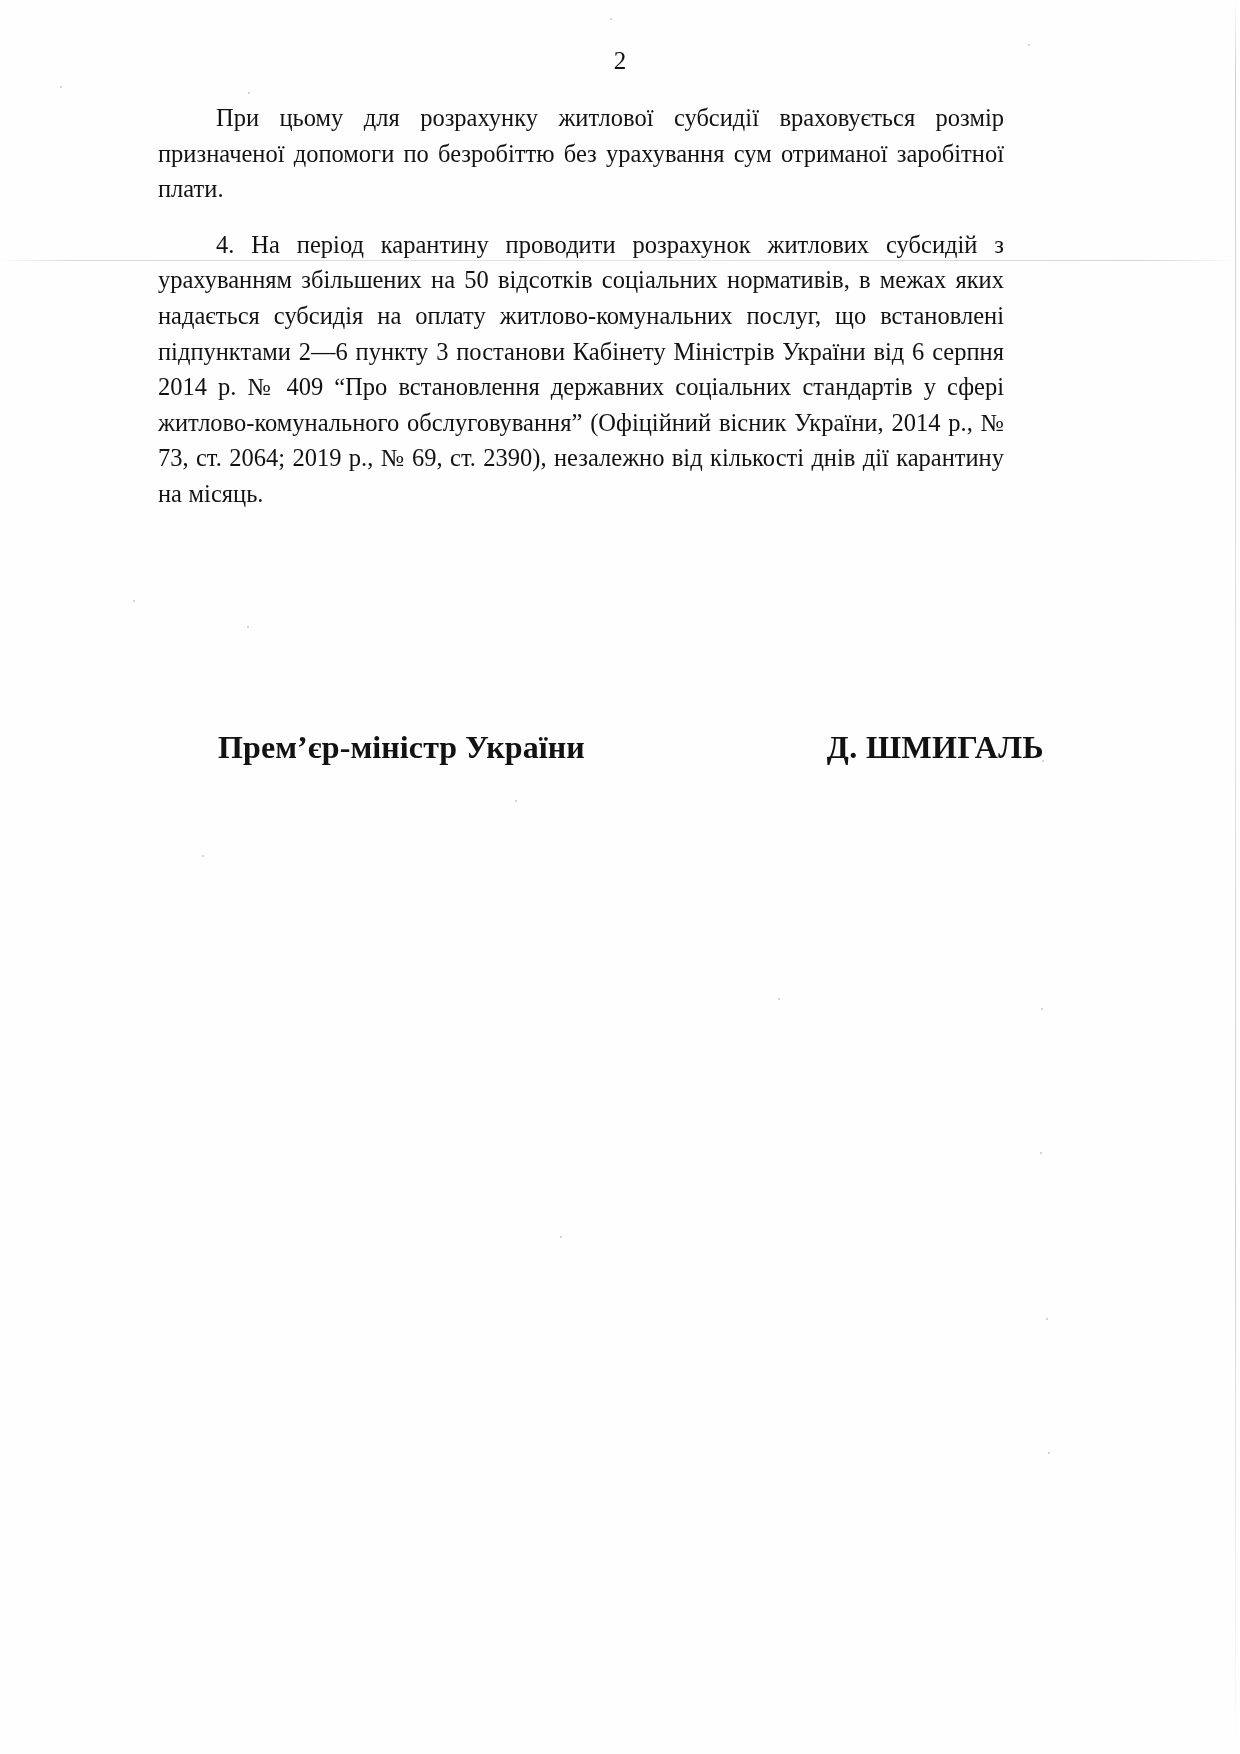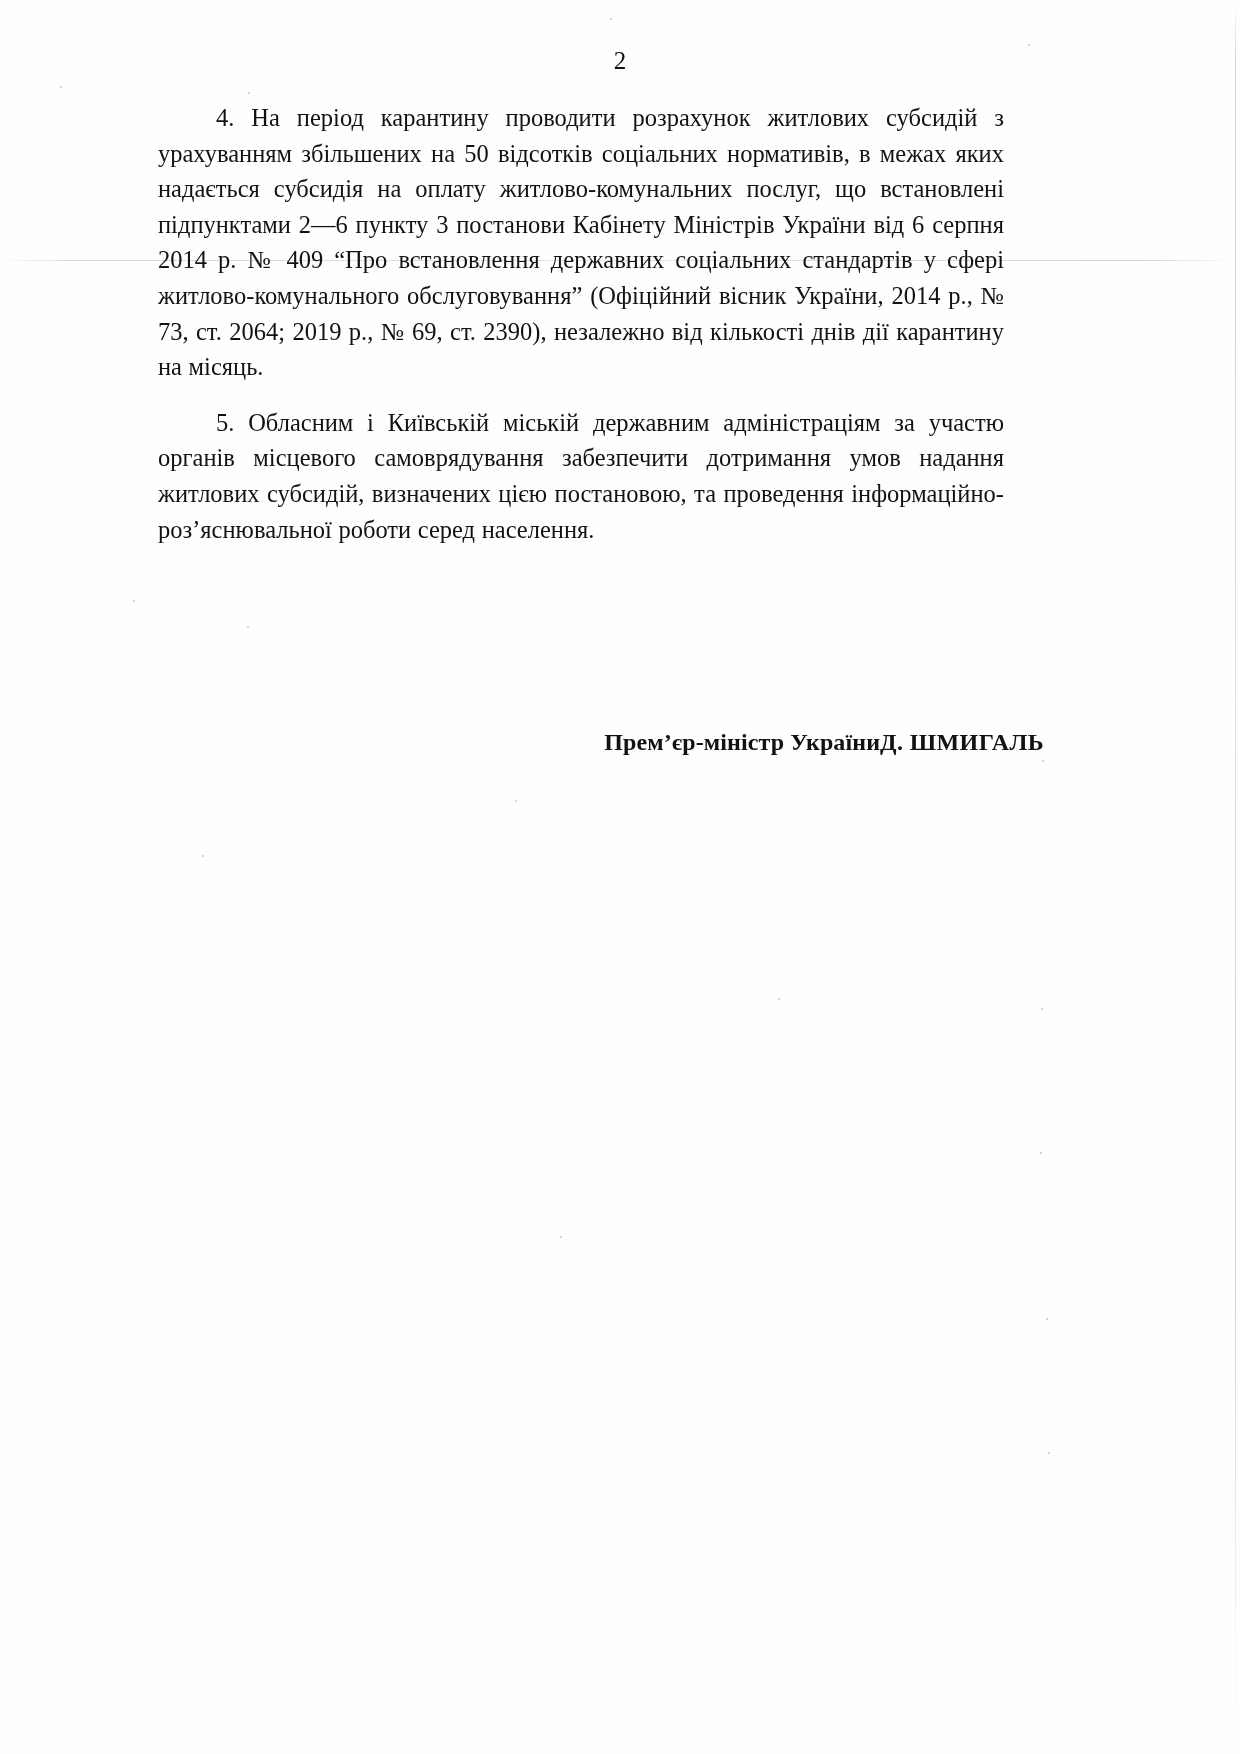--- a/index.html
+++ b/index.html
@@ -92,23 +92,23 @@
   }
   p.para:last-of-type { margin-bottom: 0; }
 
   
   .signature {
     position: absolute;
     left: 218px;
     right: 196px;
     top: 683px;
     display: flex;
-    justify-content: flex-end;
+    justify-content: space-between;
     align-items: baseline;
-    font-size: 24px;
+    font-size: 32px;
     font-weight: bold;
     letter-spacing: .1px;
   }
   .signature .role   { white-space: nowrap; }
   .signature .person { white-space: nowrap; letter-spacing: .4px; margin-top: 46px; }
 </style>
 </head>
 <body>
 
 <div class="page">
@@ -127,24 +127,24 @@
   <div class="speck" style="left:1041px;top:1008px;"></div>
   <div class="speck" style="left:778px; top:998px;"></div>
   <div class="speck" style="left:1040px;top:1152px;"></div>
   <div class="speck" style="left:1046px;top:1318px;"></div>
   <div class="speck" style="left:1048px;top:1452px;"></div>
   <div class="speck" style="left:560px; top:1236px;"></div>
 
   <div class="page-number">2</div>
 
   <div class="content">
+    <p class="para">При цьому для розрахунку житлової субсидії враховується розмір призначеної допомоги по безробіттю без урахування сум отриманої заробітної плати.</p>
 
     <p class="para">4. На період карантину проводити розрахунок житлових субсидій з урахуванням збільшених на 50 відсотків соціальних нормативів, в межах яких надається субсидія на оплату житлово-комунальних послуг, що встановлені підпунктами 2—6 пункту 3 постанови Кабінету Міністрів України від 6 серпня 2014 р. № 409 “Про встановлення державних соціальних стандартів у сфері житлово-комунального обслуговування” (Офіційний вісник України, 2014 р., № 73, ст. 2064; 2019 р., № 69, ст. 2390), незалежно від кількості днів дії карантину на місяць.</p>
 
-    <p class="para">5. Обласним і Київській міській державним адміністраціям за участю органів місцевого самоврядування забезпечити дотримання умов надання житлових субсидій, визначених цією постановою, та проведення інформаційно-роз’яснювальної роботи серед населення.</p>
   </div>
 
   <div class="signature">
     <span class="role">Прем’єр-міністр України</span>
     <span class="person">Д. ШМИГАЛЬ</span>
   </div>
 
 </div>
 
 </body></html>

